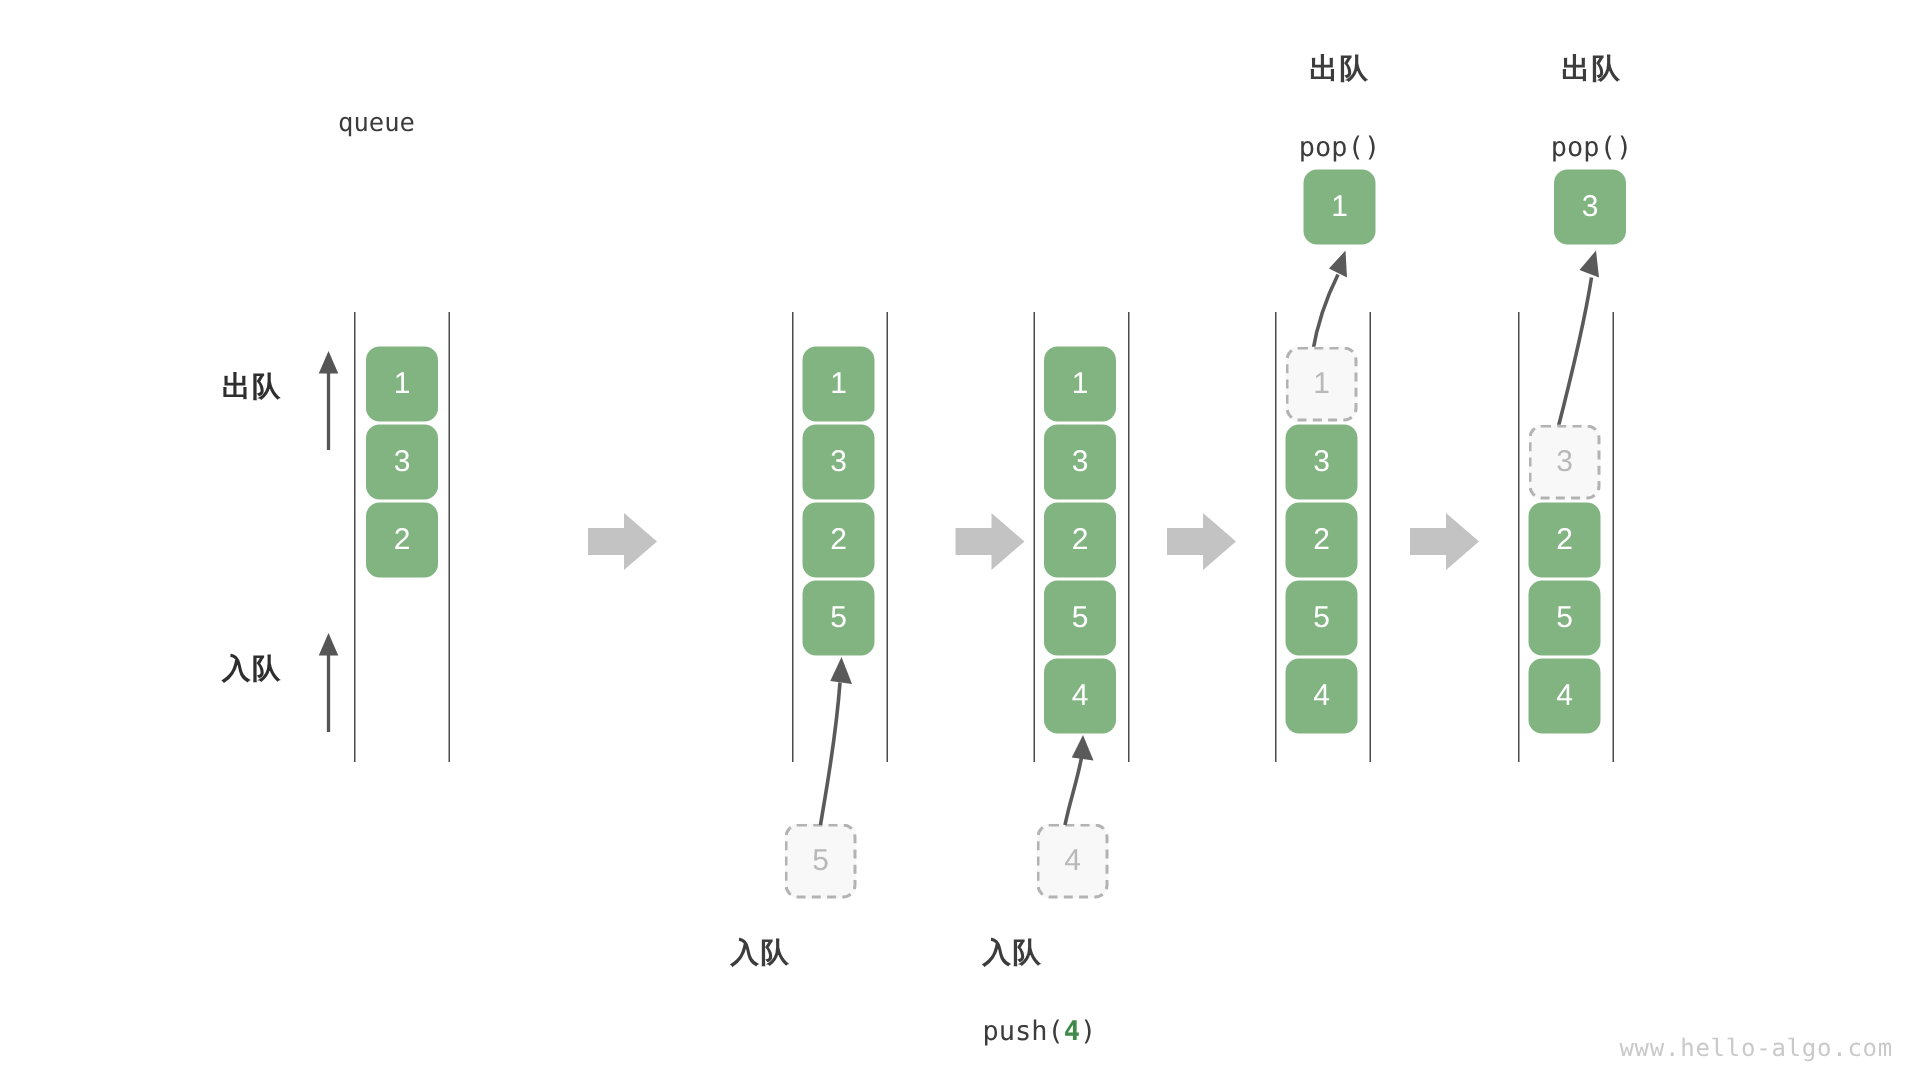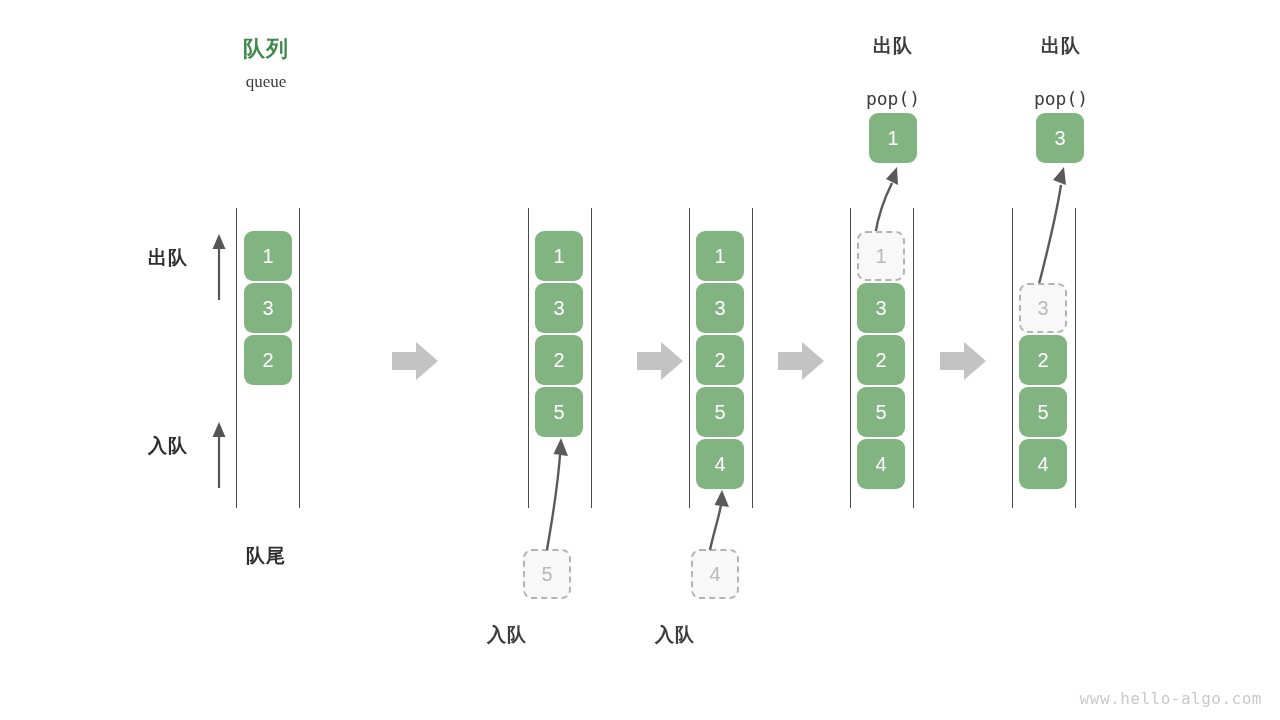--- a/index.html
+++ b/index.html
@@ -112,24 +112,22 @@
     letter-spacing: 0.5px;
     white-space: nowrap;
   }
   svg { overflow: visible; }
 </style>
 </head>
 <body>
 
 <div class="canvas">
 
-  <div class="abs title-cn" style="left:186px; top:34px; width:160px;">队列</div>
-  <div class="abs title-en" style="left:186px; top:72px; width:160px;font-family:Liberation Serif, serif;">queue</div>
-
-  <div class="abs endpoint-label" style="left:186px; top:543px; width:160px;">队尾</div>
+  <div class="abs title-en" style="left:171px; top:72px; width:160px;">queue</div>
+
 
   <div class="abs side-label" style="left:148px; top:245px;">出队</div>
   <svg class="abs" style="left:206px; top:232px;" width="26" height="68">
     <line x1="13" y1="68" x2="13" y2="14" stroke="#555555" stroke-width="2.2"></line>
     <polygon points="13,2 6.5,17 19.5,17" fill="#555555"></polygon>
   </svg>
 
   <div class="abs side-label" style="left:148px; top:433px;">入队</div>
   <svg class="abs" style="left:206px; top:420px;" width="26" height="68">
     <line x1="13" y1="68" x2="13" y2="14" stroke="#555555" stroke-width="2.2"></line>
@@ -181,20 +179,21 @@
     <div class="cell" style="left:696px; top:387px;">5</div>
     <div class="cell" style="left:696px; top:439px;">4</div>
 
     <div class="cell ghost" style="left:691px; top:549px;">4</div>
     <svg class="abs" style="left:700px; top:487px;" width="34" height="66">
       <path d="M 10,63 C 13,48 18,34 21,18" stroke="#5a5a5a" stroke-width="2.4" fill="none"></path>
       <polygon points="22,3 14.5,18 29,20" fill="#5a5a5a"></polygon>
     </svg>
 
     <div class="abs op-label-cn" style="left:655px; top:622px; width:120px; text-align:left;">入队</div>
+    <div class="abs op-label-code" style="left:655px; top:657px; width:180px; text-align:left;"><span>push(</span><span class="num">4</span><span>)</span></div>
   </div>
 
   <svg class="abs" style="left:778px; top:342px;" width="46" height="38">
     <polygon points="0,10 24,10 24,0 46,19 24,38 24,28 0,28" fill="#c3c3c3"></polygon>
   </svg>
 
   <div class="abs" style="left:0; top:0; width:1280px; height:720px; pointer-events:none;">
     <div class="abs op-label-cn" style="left:823px; top:33px; width:140px;">出队</div>
     <div class="abs op-label-code" style="left:823px; top:68px; width:140px;">pop()</div>
 

